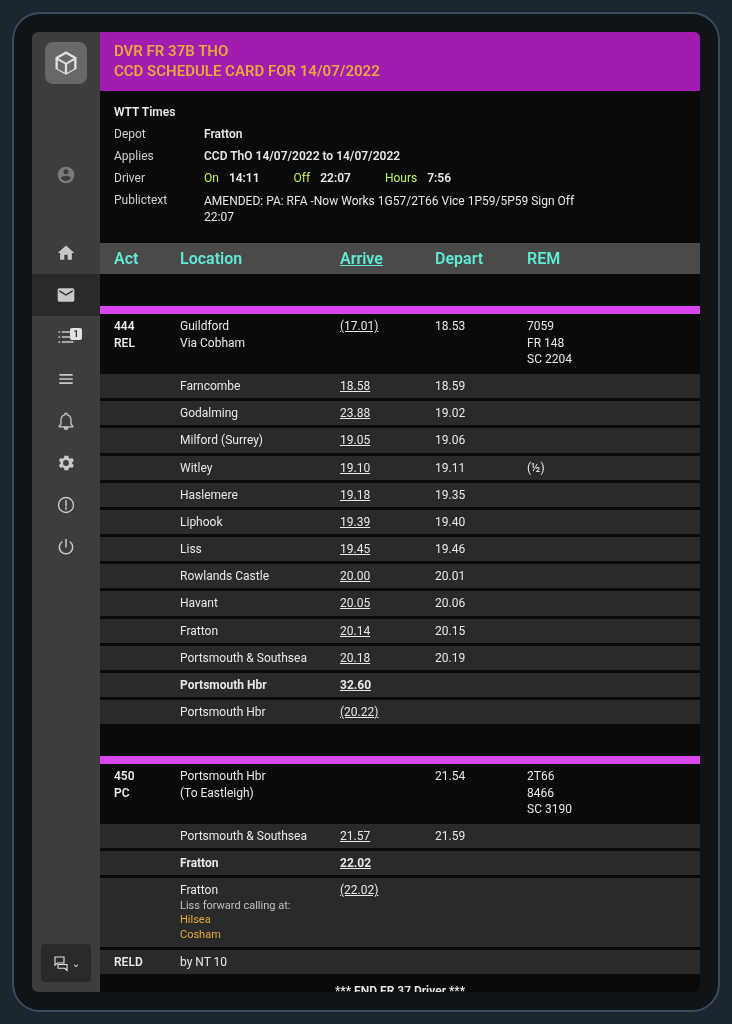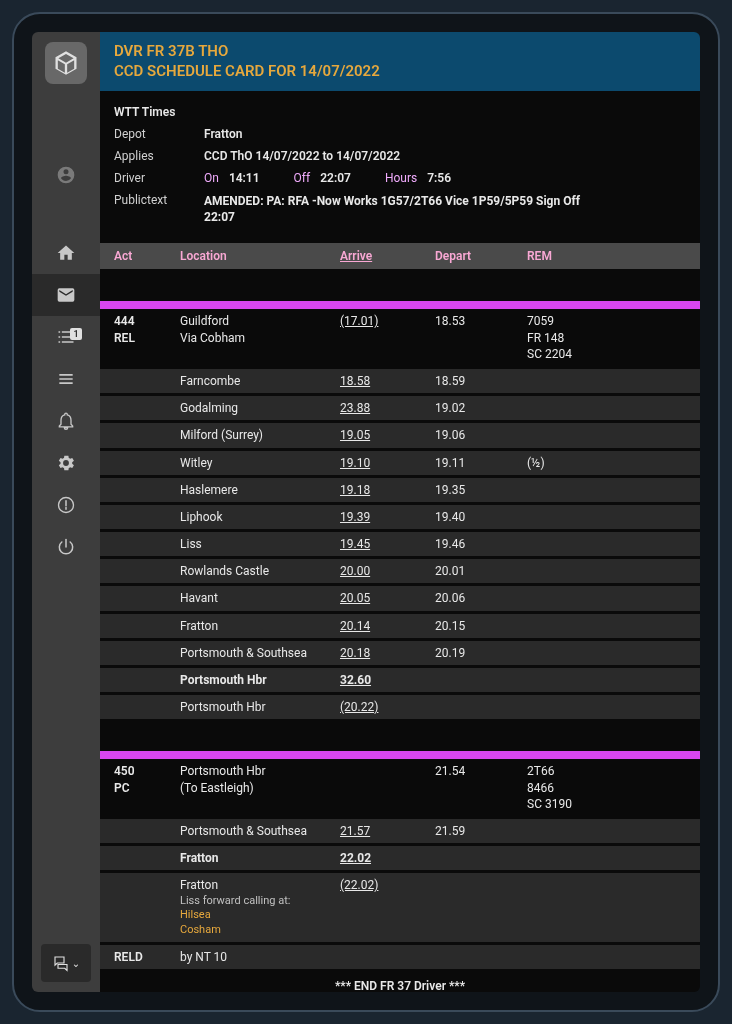--- a/index.html
+++ b/index.html
@@ -82,50 +82,50 @@
   .chat-btn svg { width: 18px; height: 18px; fill: #e0e0e0; }
   .chev { font-size: 10px; color: #e0e0e0; }
   .main {
     flex: 1;
     background: #0a0a0a;
     border-radius: 0 6px 6px 0;
     overflow-y: auto;
     position: relative;
   }
   .header {
-    background: #0c4a6e;
+    background: #a21caf;
     padding: 10px 14px;
   }
   .header h1, .header h2 {
     color: #e6a83d;
     font-size: 15px;
     font-weight: 600;
     line-height: 1.3;
   }
   .meta {
     padding: 10px 14px 14px;
     color: #e8e8e8;
     font-size: 12px;
   }
   .meta-row {
     display: flex;
     padding: 4px 0;
   }
   .meta-label { width: 90px; color: #d0d0d0; }
   .meta-value { font-weight: 600; flex: 1; }
   .times-row { display: flex; gap: 0; padding: 4px 0; }
-  .times-row .lab { color: #f0abfc; margin-right: 10px; text-align: right;}
+  .times-row .lab { color: #bef264; margin-right: 10px; text-align: right;}
   .times-row .val { font-weight: 600; margin-right: 34px;}
-  .publictext { max-width: 380px; font-weight:700; line-height:1.35;}
+  .publictext { max-width: 380px; font-weight:400; line-height:1.35;}
   .table-head {
     display: flex;
     background: #4a4a4a;
-    color: #f9a8d4;
+    color: #5eead4;
     font-weight: 600;
-    font-size: 12px;
+    font-size: 16px;
     padding: 6px 14px;
   }
   .col-act { width: 66px; }
   .col-loc { width: 160px; }
   .col-arr { width: 95px; text-decoration: underline; }
   .col-dep { width: 92px; }
   .col-rem { flex: 1; }
   .tbody .row {
     display: flex;
     background: #2a2a2a;

